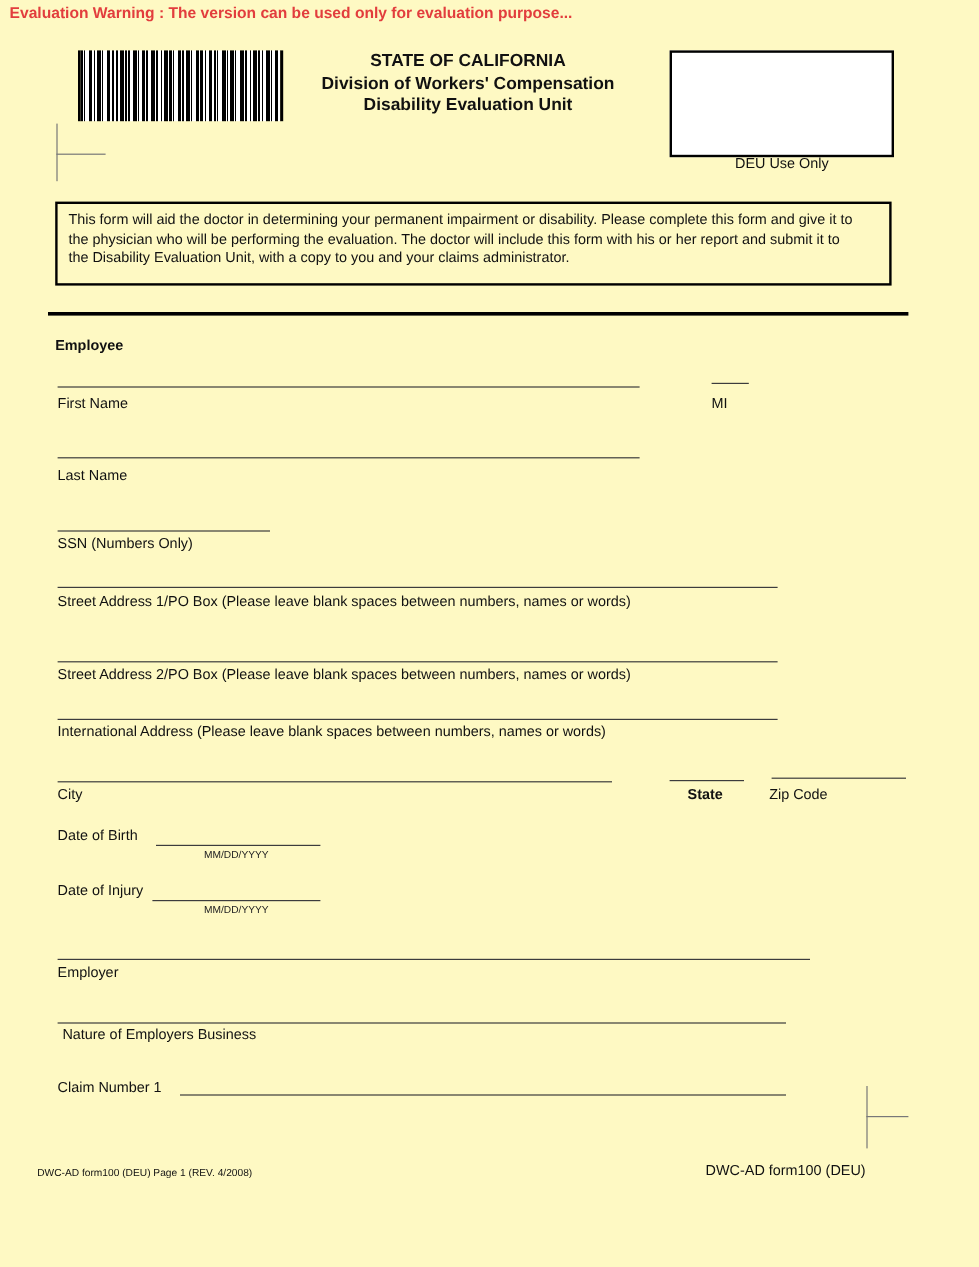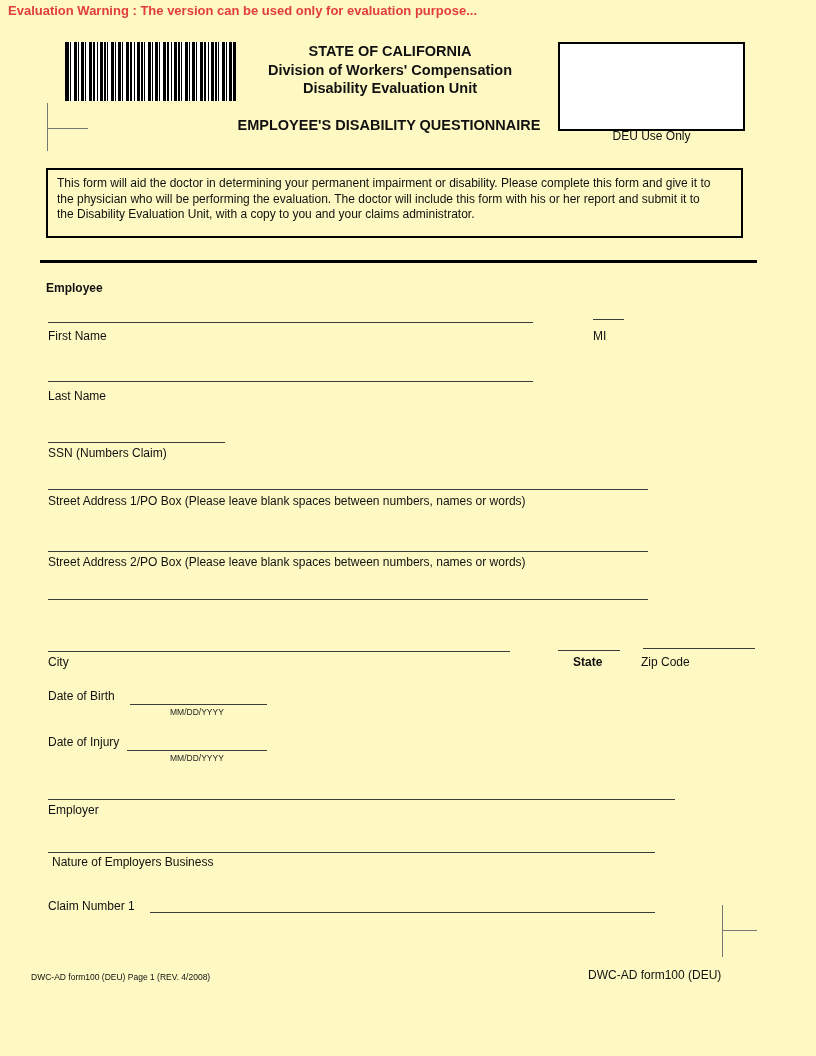--- a/index.html
+++ b/index.html
@@ -82,21 +82,20 @@
   <div class="warning" style="color: rgb(226, 61, 61);">Evaluation Warning : The version can be used only for evaluation purpose...</div>
 
   <div class="barcode"></div>
 
   <div class="agency">
     <div>STATE OF CALIFORNIA</div>
     <div>Division of Workers' Compensation</div>
     <div>Disability Evaluation Unit</div>
   </div>
 
-  <div class="form-title">EMPLOYEE'S DISABILITY QUESTIONNAIRE</div>
 
   <div class="reg-v regmark" style="left:47px;top:103px;height:48px;"></div>
   <div class="reg-h regmark" style="left:47px;top:128px;width:41px;"></div>
 
   <div class="deu-box"></div>
   <div class="deu-label">DEU Use Only</div>
 
   <div class="instr-box">
     <div class="instr-text">This form will aid the doctor in determining your permanent impairment or disability. Please complete this form and give it to the physician who will be performing the evaluation. The doctor will include this form with his or her report and submit it to the Disability Evaluation Unit, with a copy to you and your claims administrator.</div>
   </div>
@@ -107,29 +106,30 @@
 
   <div class="fline" style="left:48px;top:322px;width:485px;"></div>
   <div class="fline" style="left:593px;top:319px;width:31px;"></div>
   <div class="lbl" style="left:48px;top:329px;">First Name</div>
   <div class="lbl" style="left:593px;top:329px;text-align:right;">MI</div>
 
   <div class="fline" style="left:48px;top:381px;width:485px;"></div>
   <div class="lbl" style="left:48px;top:389px;">Last Name</div>
 
   <div class="fline" style="left:48px;top:442px;width:177px;"></div>
-  <div class="lbl" style="left:48px;top:446px;">SSN (Numbers Claim)</div>
+  <div class="lbl" style="left:48px;top:446px;">SSN (Numbers Only)</div>
 
   <div class="fline" style="left:48px;top:489px;width:600px;"></div>
   <div class="lbl" style="left:48px;top:494px;">Street Address 1/PO Box (Please leave blank spaces between numbers, names or words)</div>
 
   <div class="fline" style="left:48px;top:551px;width:600px;"></div>
   <div class="lbl" style="left:48px;top:555px;">Street Address 2/PO Box (Please leave blank spaces between numbers, names or words)</div>
 
   <div class="fline" style="left:48px;top:599px;width:600px;"></div>
+  <div class="lbl" style="left:48px;top:602px;">International Address (Please leave blank spaces between numbers, names or words)</div>
 
   <div class="fline" style="left:48px;top:651px;width:462px;"></div>
   <div class="fline" style="left:558px;top:650px;width:62px;"></div>
   <div class="fline" style="left:643px;top:648px;width:112px;"></div>
   <div class="lbl" style="left:48px;top:655px;">City</div>
   <div class="lbl" style="left:573px;top:655px;font-weight:bold;">State</div>
   <div class="lbl" style="left:641px;top:655px;">Zip Code</div>
 
   <div class="lbl" style="left:48px;top:689px;">Date of Birth</div>
   <div class="fline" style="left:130px;top:704px;width:137px;"></div>

